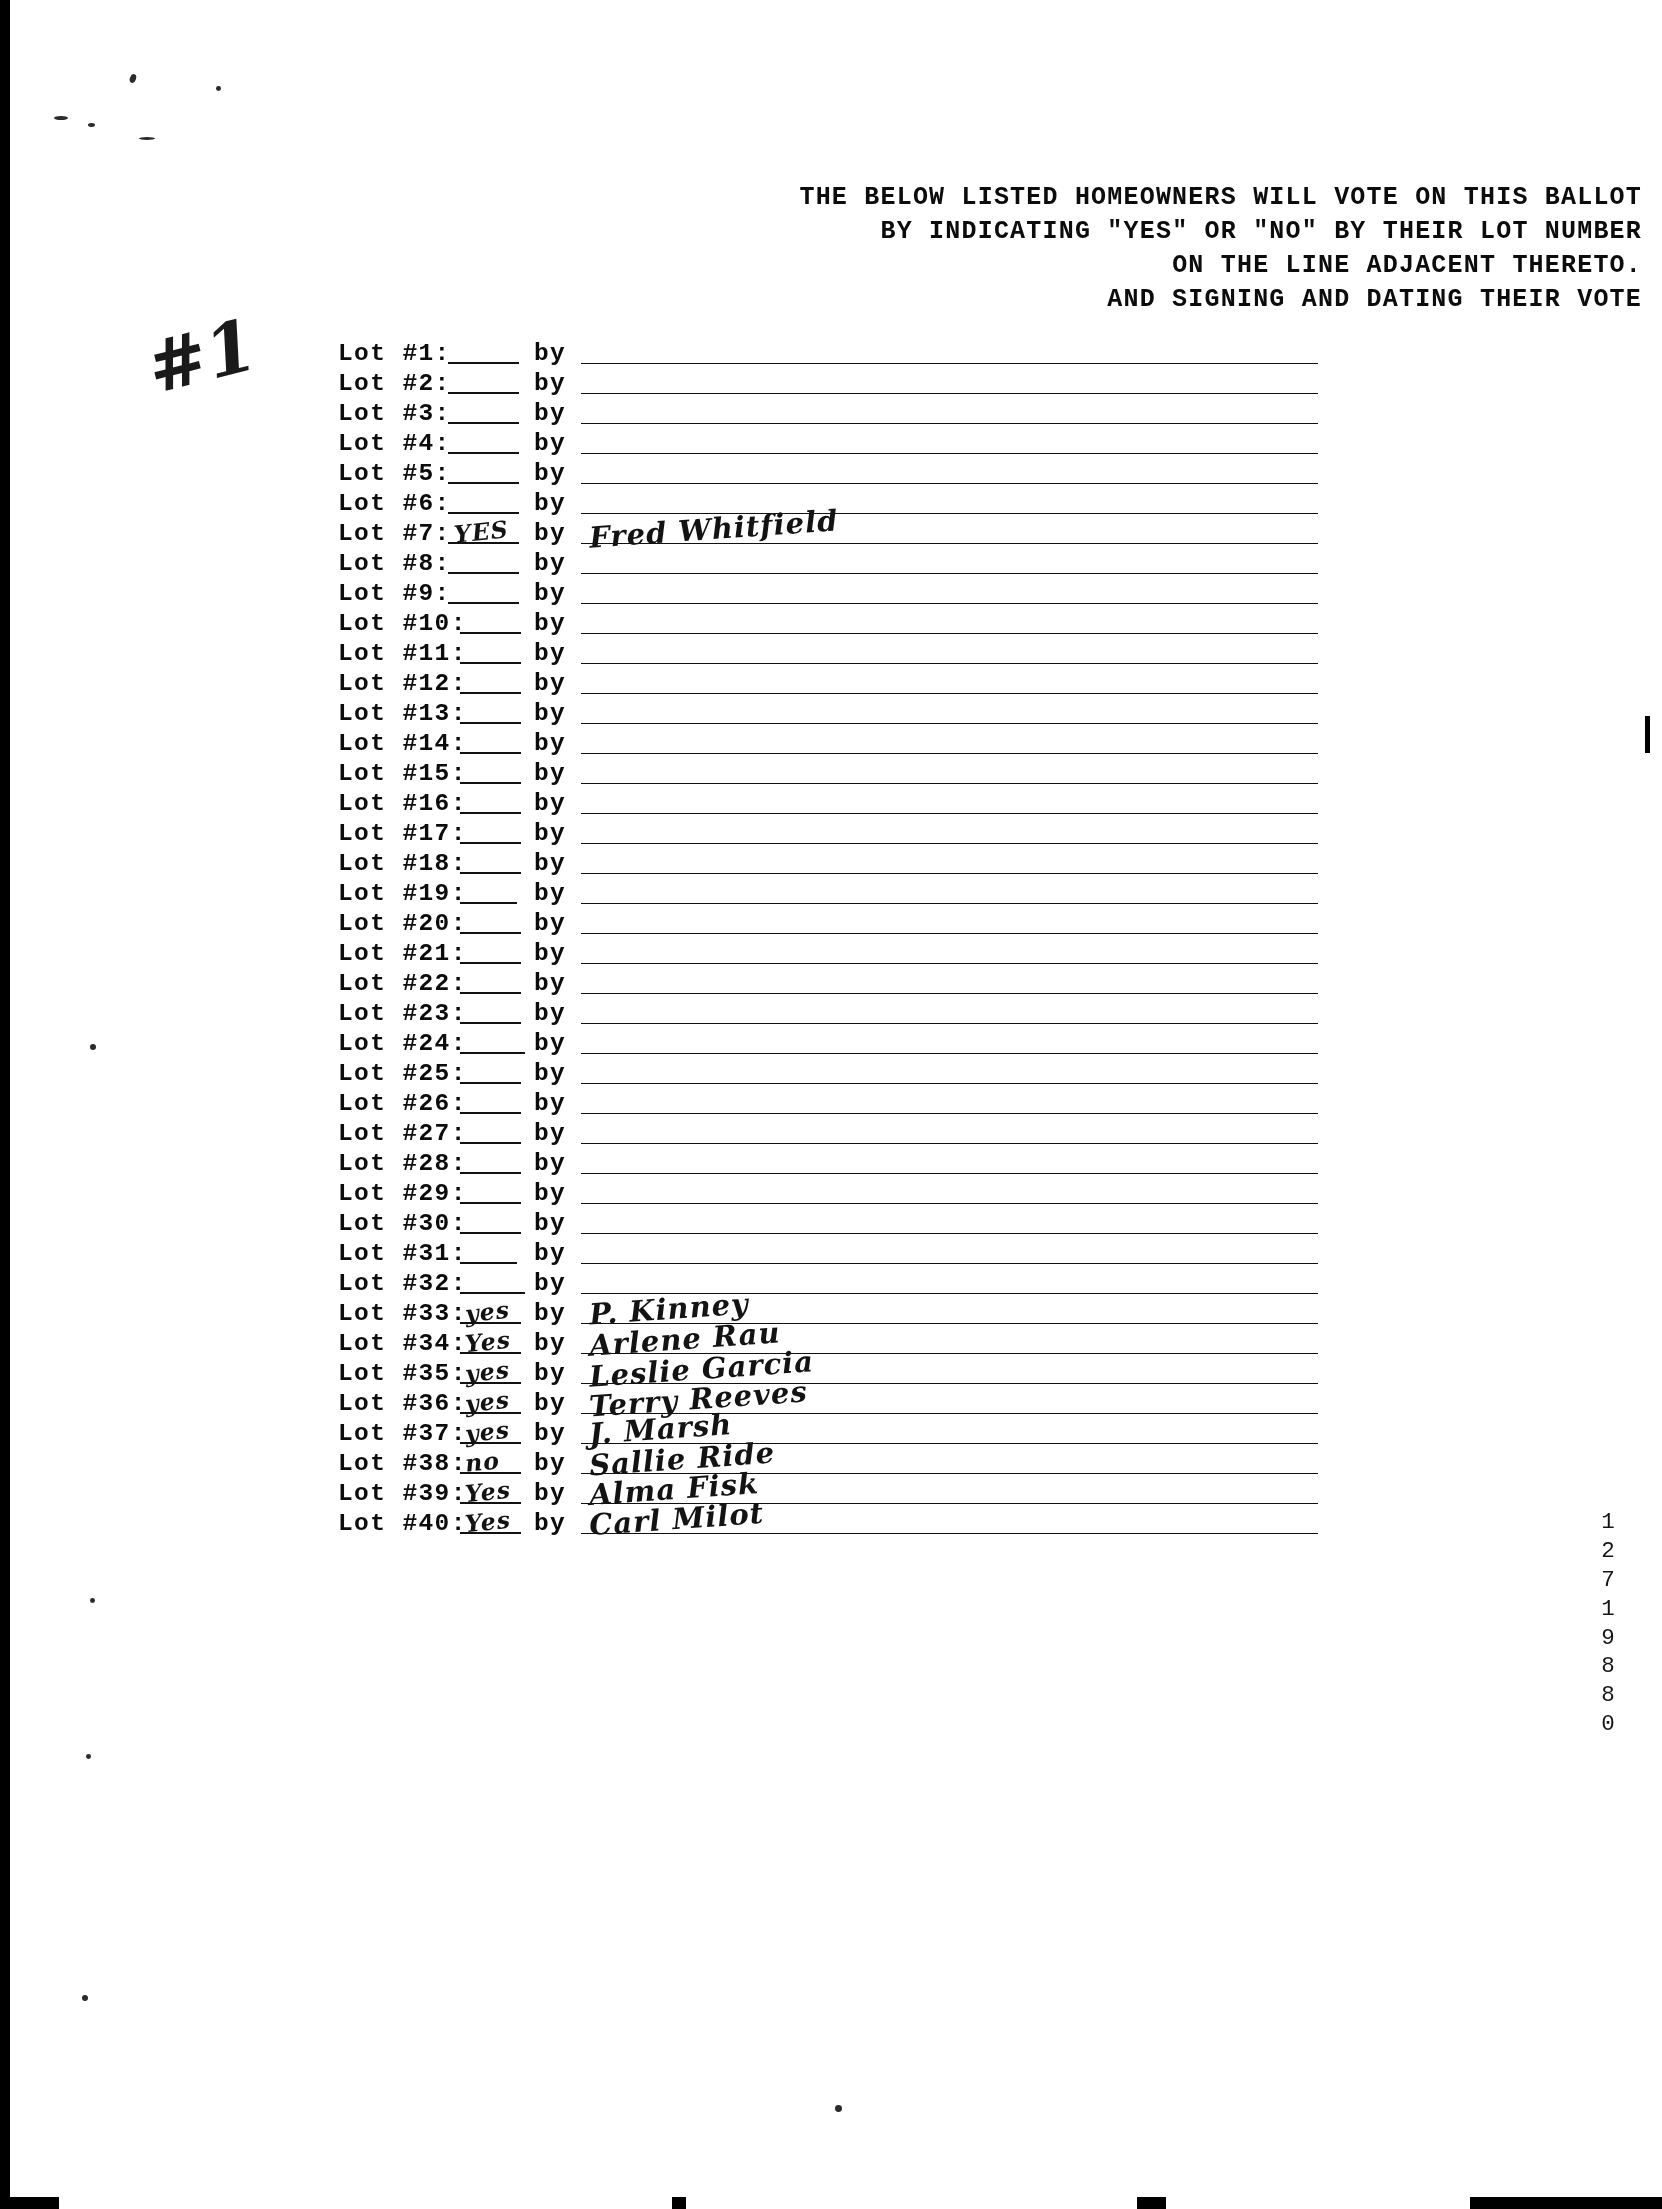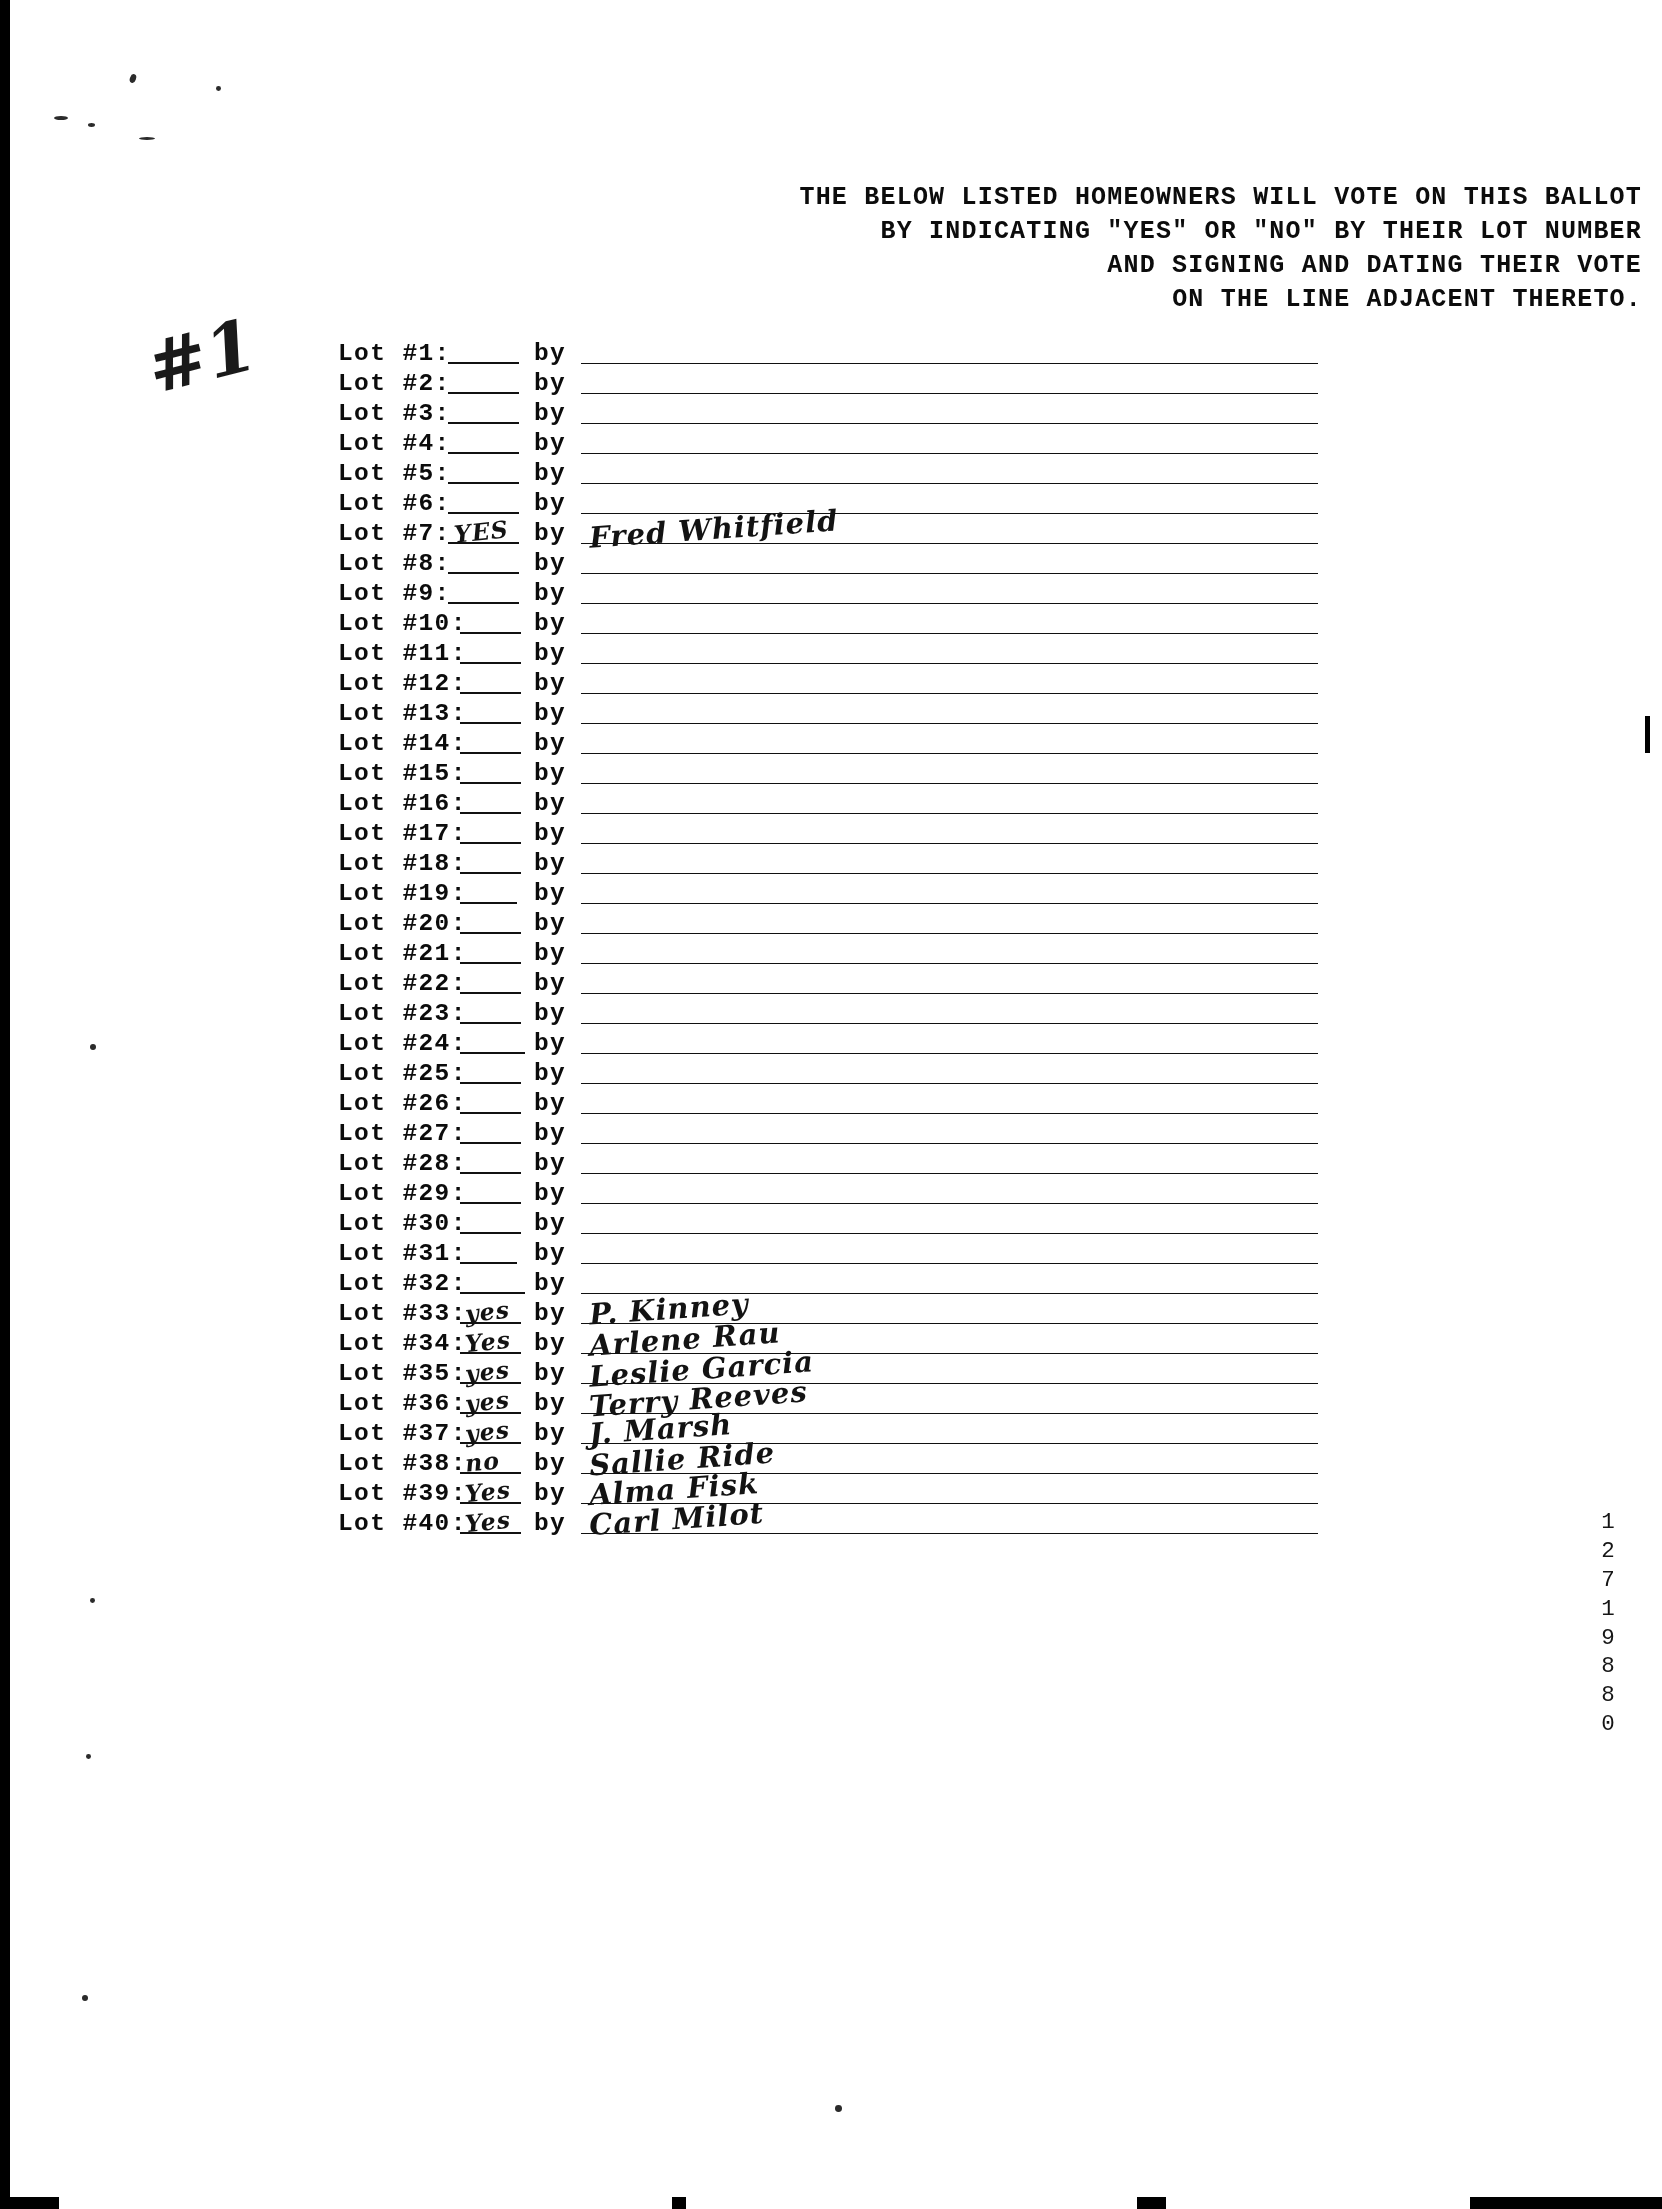--- a/index.html
+++ b/index.html
@@ -186,22 +186,22 @@
   <div class="speck" style="left:139px;top:137px;width:15.7px;height:2.9px;"></div>
   <div class="speck" style="left:90px;top:1044px;width:5.9px;height:5.9px;"></div>
   <div class="speck" style="left:90px;top:1598px;width:4.9px;height:4.9px;"></div>
   <div class="speck" style="left:86px;top:1754px;width:4.9px;height:4.9px;"></div>
   <div class="speck" style="left:82px;top:1995px;width:5.9px;height:5.9px;"></div>
   <div class="speck" style="left:835px;top:2105px;width:6.9px;height:6.9px;"></div>
 
   <div id="title-block">
     <span class="tline">THE BELOW LISTED HOMEOWNERS WILL VOTE ON THIS BALLOT</span>
     <span class="tline">BY INDICATING "YES" OR "NO" BY THEIR LOT NUMBER</span>
+    <span class="tline">ON THE LINE ADJACENT THERETO.</span>
     <span class="tline">AND SIGNING AND DATING THEIR VOTE</span>
-    <span class="tline">ON THE LINE ADJACENT THERETO.</span>
   </div>
 
   <div id="hand-mark">#1</div>
 
   <div id="rows">
       <div class="row">
         <span class="lot-label">Lot #1:</span>
         <span class="vote-blank" style="left: 110px; width: 71px;"></span>
         <span class="by-word">by</span>
         <span class="sig-blank"></span>

